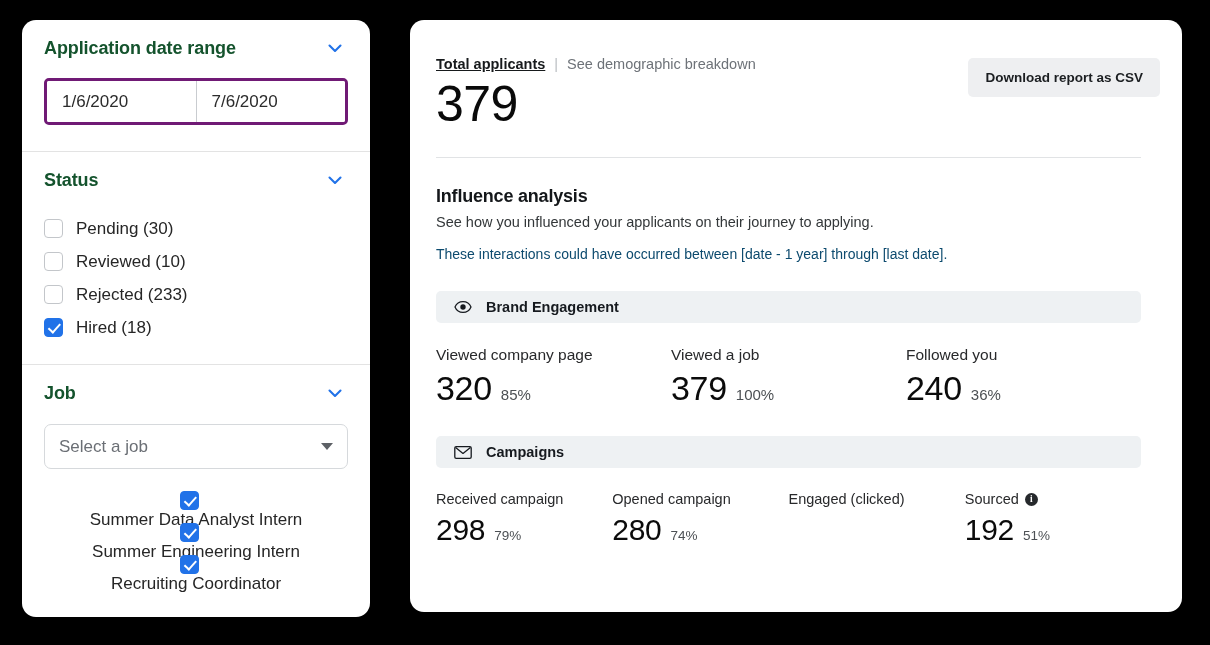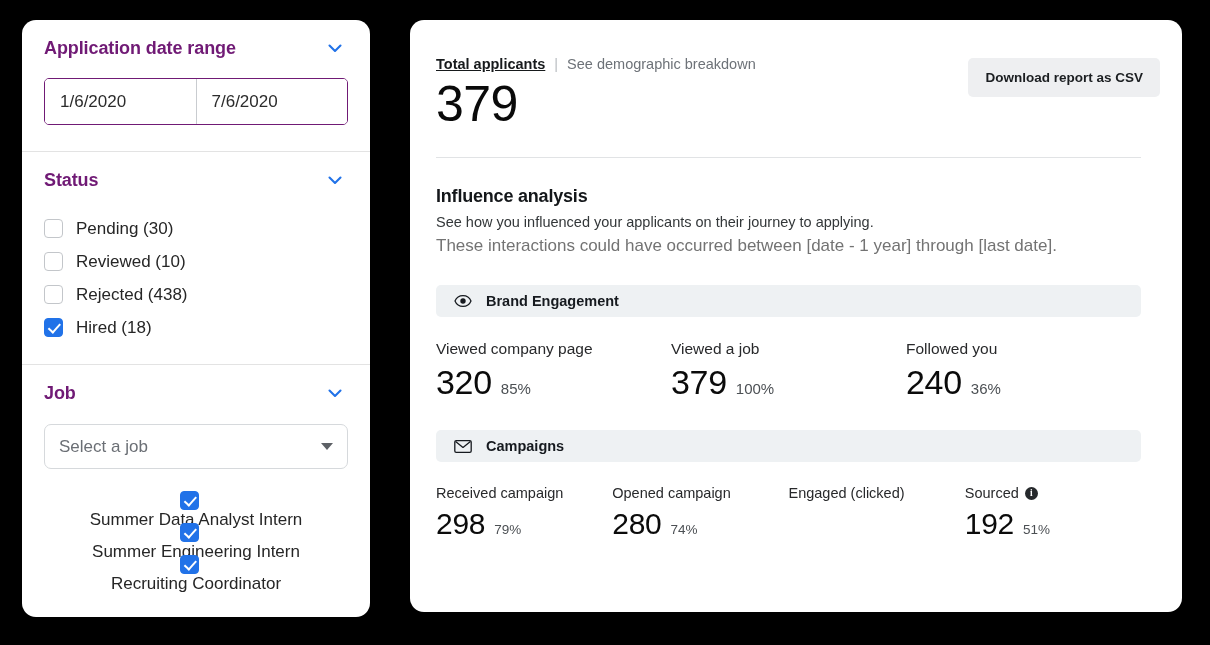--- a/index.html
+++ b/index.html
@@ -35,21 +35,21 @@
 
   .filter-header {
     display: flex;
     align-items: center;
     justify-content: space-between;
     height: 56px;
   }
   .filter-title {
     font-size: 18px;
     font-weight: 700;
-    color: #701a75;
+    color: #14532d;
     letter-spacing: -0.1px;
   }
   .chevron-btn {
     width: 26px; height: 26px;
     display: flex; align-items: center; justify-content: center;
     cursor: pointer;
     background: none; border: none;
   }
   .chevron-btn svg { display: block; }
 
@@ -57,21 +57,21 @@
     height: 1px;
     background: #e3e3e3;
     width: 100%;
   }
 
   
   .date-row {
     display: flex;
     margin-top: 2px;
     margin-bottom: 26px;
-    border: 1px solid #701a75;
+    border: 3px solid #701a75;
     border-radius: 5px;
     overflow: hidden;
     height: 47px;
   }
   .date-input {
     flex: 1;
     border: none;
     outline: none;
     font-family: "Liberation Sans", sans-serif;
     font-size: 17px;
@@ -225,23 +225,23 @@
     font-weight: 700;
     color: #14171a;
     letter-spacing: -0.2px;
   }
   .influence-sub {
     font-size: 14.5px;
     color: #333739;
     margin-top: 7px;
   }
   .influence-note {
-    font-size: 17px;
-    color: #737373;
-    margin-top: 6px;
+    font-size: 14px;
+    color: #0c4a6e;
+    margin-top: 16px;
   }
 
   .band {
     background: #eef1f3;
     border-radius: 5px;
     height: 32px;
     display: flex;
     align-items: center;
     padding: 0 17px;
     margin-top: 29px;
@@ -348,21 +348,21 @@
         <div class="check-row">
           <span class="cbox"></span>
           <span class="check-label">Pending (30)</span>
         </div>
         <div class="check-row">
           <span class="cbox"></span>
           <span class="check-label">Reviewed (10)</span>
         </div>
         <div class="check-row">
           <span class="cbox"></span>
-          <span class="check-label">Rejected (438)</span>
+          <span class="check-label">Rejected (233)</span>
         </div>
         <div class="check-row">
           <span class="cbox checked"></span>
           <span class="check-label">Hired (18)</span>
         </div>
       </div>
     </div>
 
     <div class="divider"></div>
 

